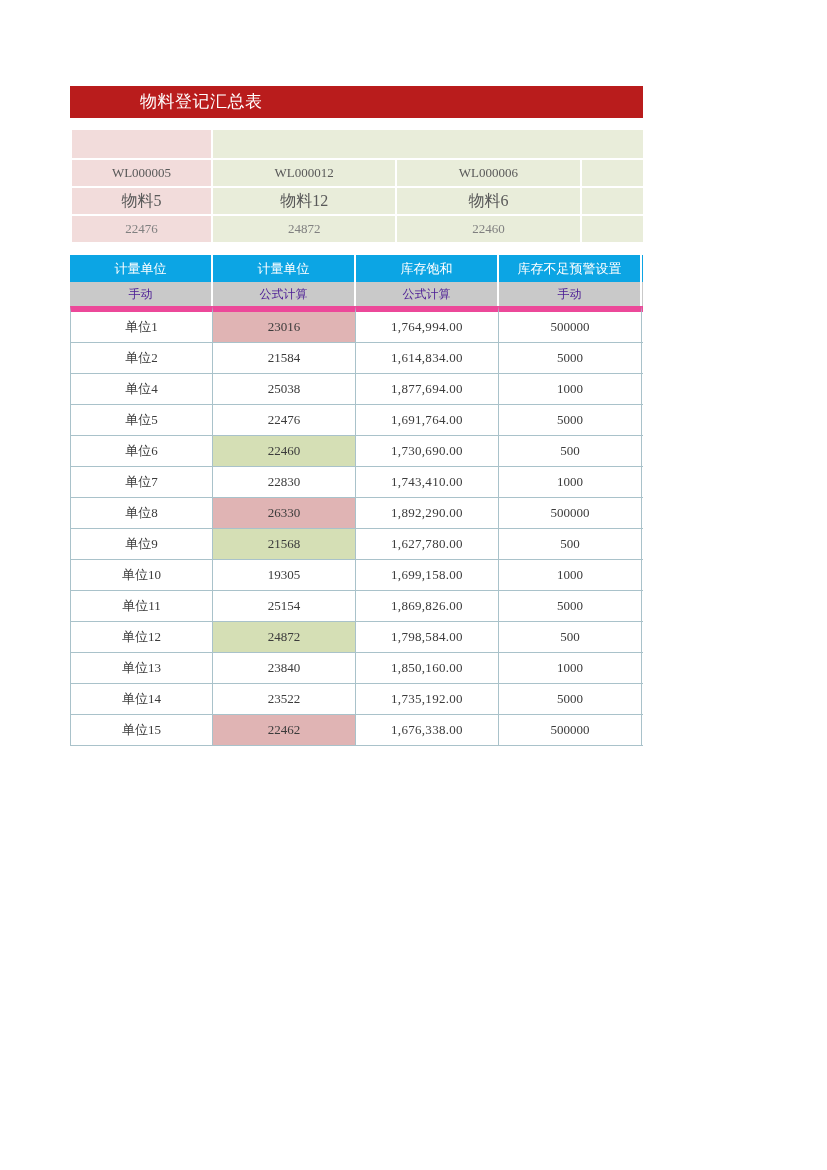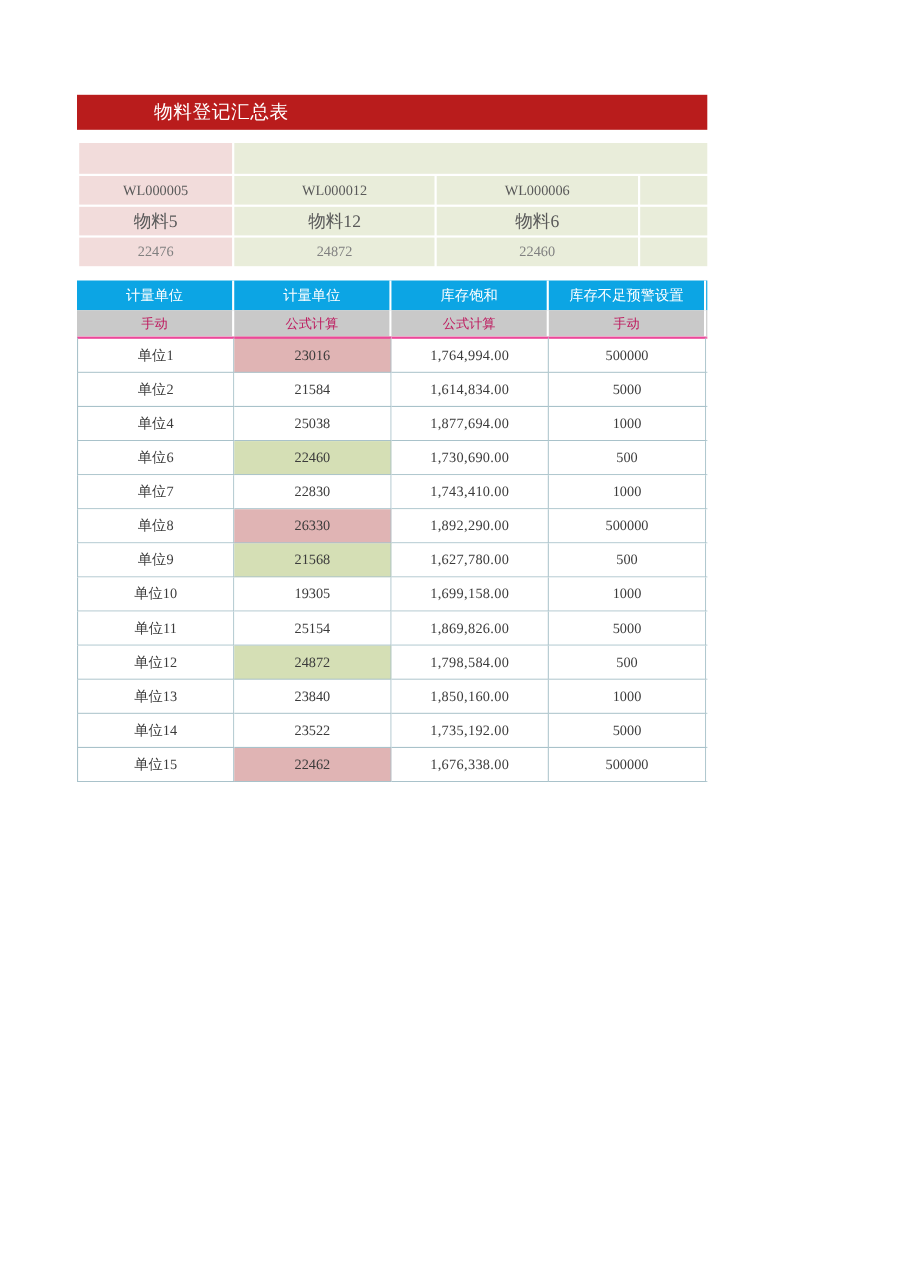--- a/index.html
+++ b/index.html
@@ -117,21 +117,21 @@
     text-align: center;
     vertical-align: middle;
     border-right: 2px solid #ffffff;
     white-space: nowrap;
     padding: 0;
   }
   
   .grid tr.sub th {
     height: 24px;
     background: #c9c9c9;
-    color: #be185d;
+    color: #4c1d95;
     font-size: 12px;
     font-weight: normal;
     text-align: center;
     vertical-align: middle;
     border-right: 2px solid #ffffff;
     white-space: nowrap;
     padding: 0;
   }
 
   
@@ -140,21 +140,21 @@
     font-size: 13px;
     text-align: center;
     vertical-align: middle;
     color: #3b3b3b;
     background: #ffffff;
     border-bottom: 1px solid #a9c2ca;
     border-right: 1px solid #a9c2ca;
     padding: 0;
     white-space: nowrap;
   }
-  .grid tbody tr:first-child td { border-top: 2px solid #ec4899; }
+  .grid tbody tr:first-child td { border-top: 6px solid #ec4899; }
   .grid tbody td.first { border-left: 1px solid #a9c2ca; }
 
   
   td.fill-red   { background: #e0b4b4 !important; color: #7f7f7f; }
   td.fill-green { background: #d5dfb5 !important; color: #7f7f7f; }
 
   td.money { letter-spacing: 0.3px; }
 </style>
 </head>
 <body>
@@ -236,20 +236,27 @@
             <td></td>
           </tr>
           <tr>
             <td class="first">单位4</td>
             <td>25038</td>
             <td class="money">1,877,694.00</td>
             <td>1000</td>
             <td></td>
           </tr>
           <tr>
+            <td class="first">单位5</td>
+            <td>22476</td>
+            <td class="money">1,691,764.00</td>
+            <td>5000</td>
+            <td></td>
+          </tr>
+          <tr>
             <td class="first">单位6</td>
             <td class="fill-green">22460</td>
             <td class="money">1,730,690.00</td>
             <td>500</td>
             <td></td>
           </tr>
           <tr>
             <td class="first">单位7</td>
             <td>22830</td>
             <td class="money">1,743,410.00</td>

